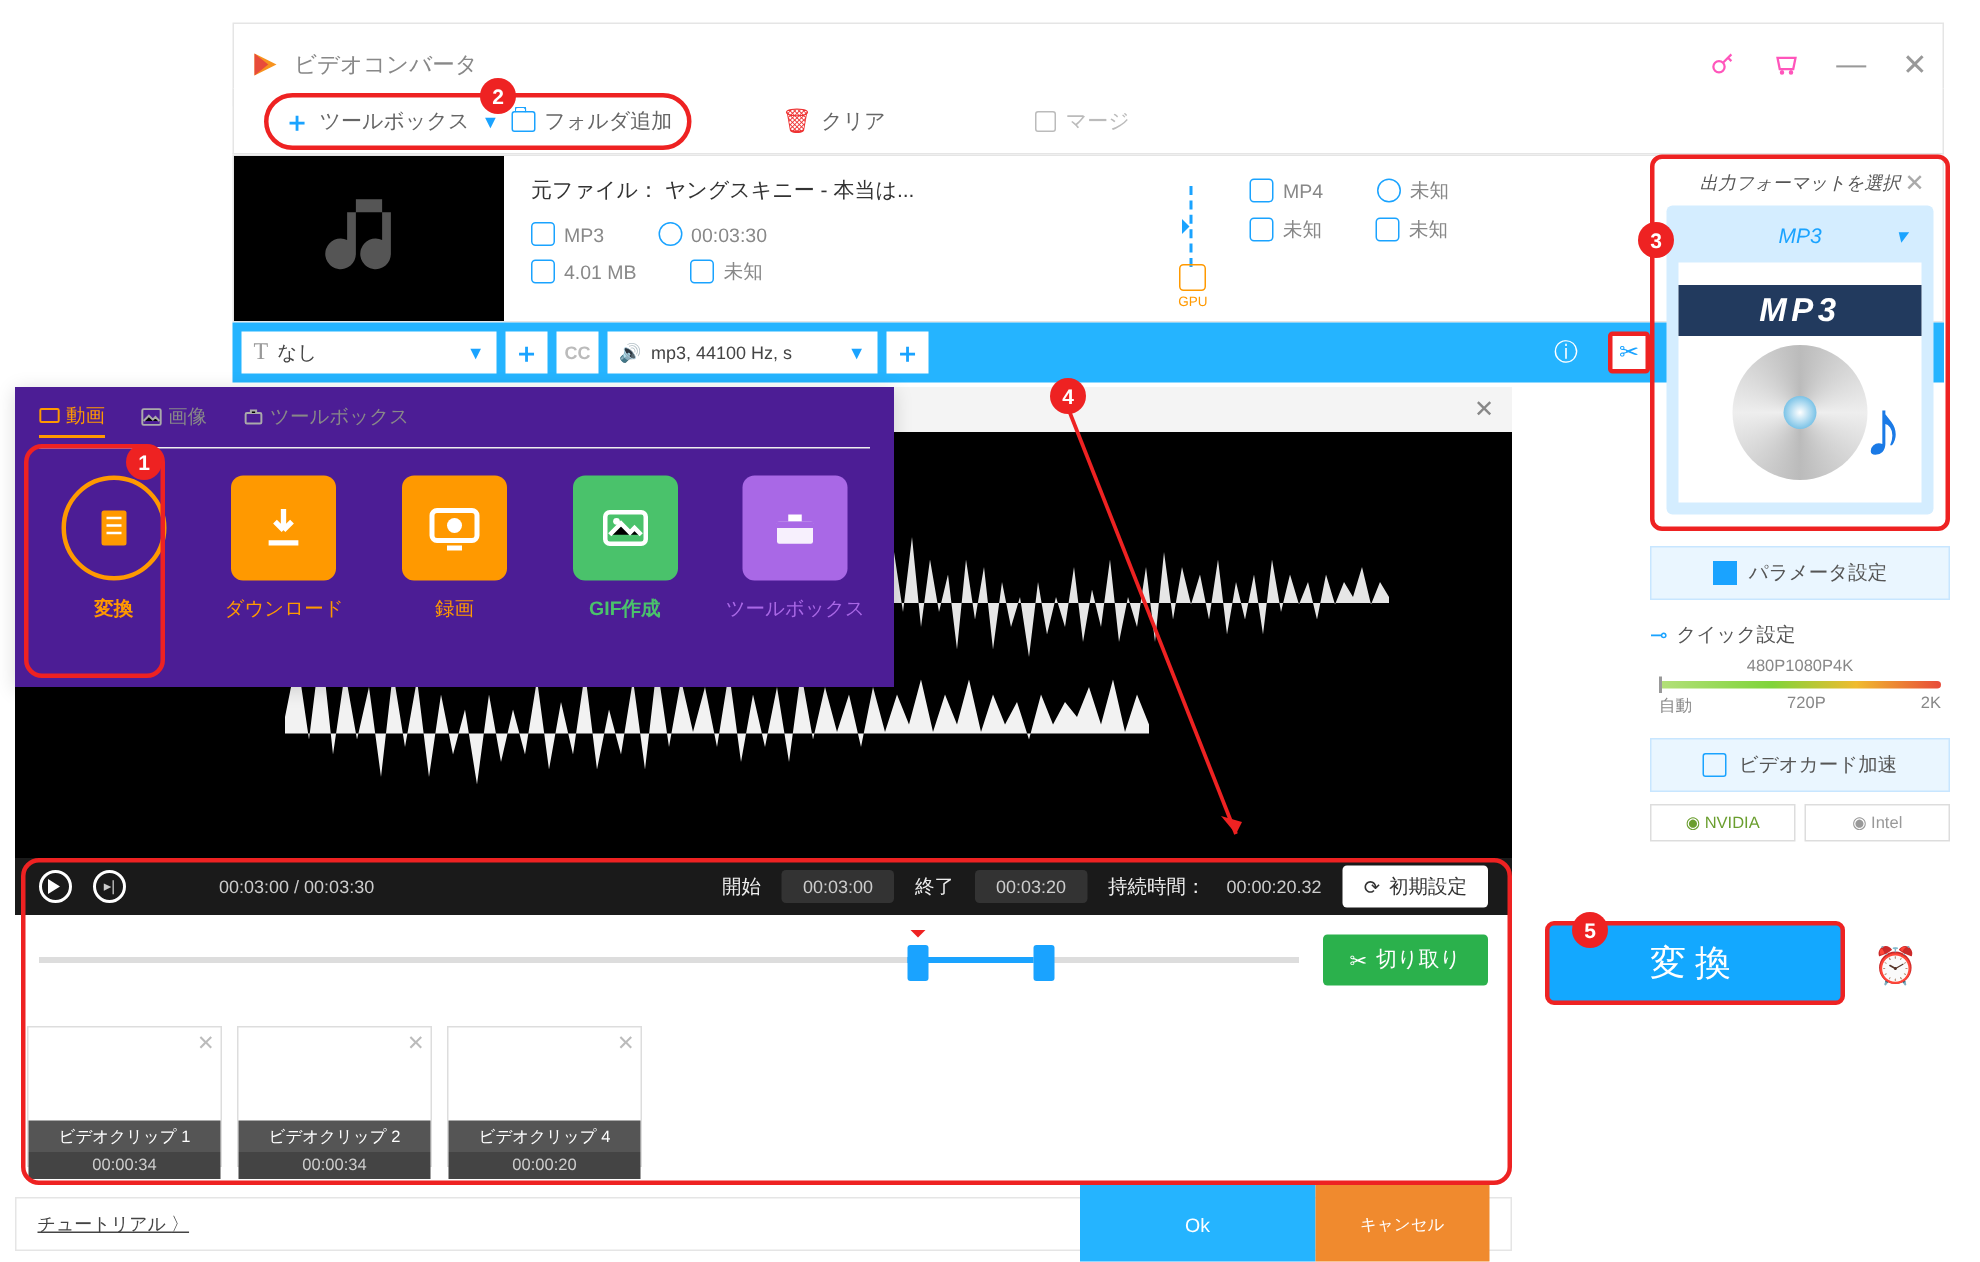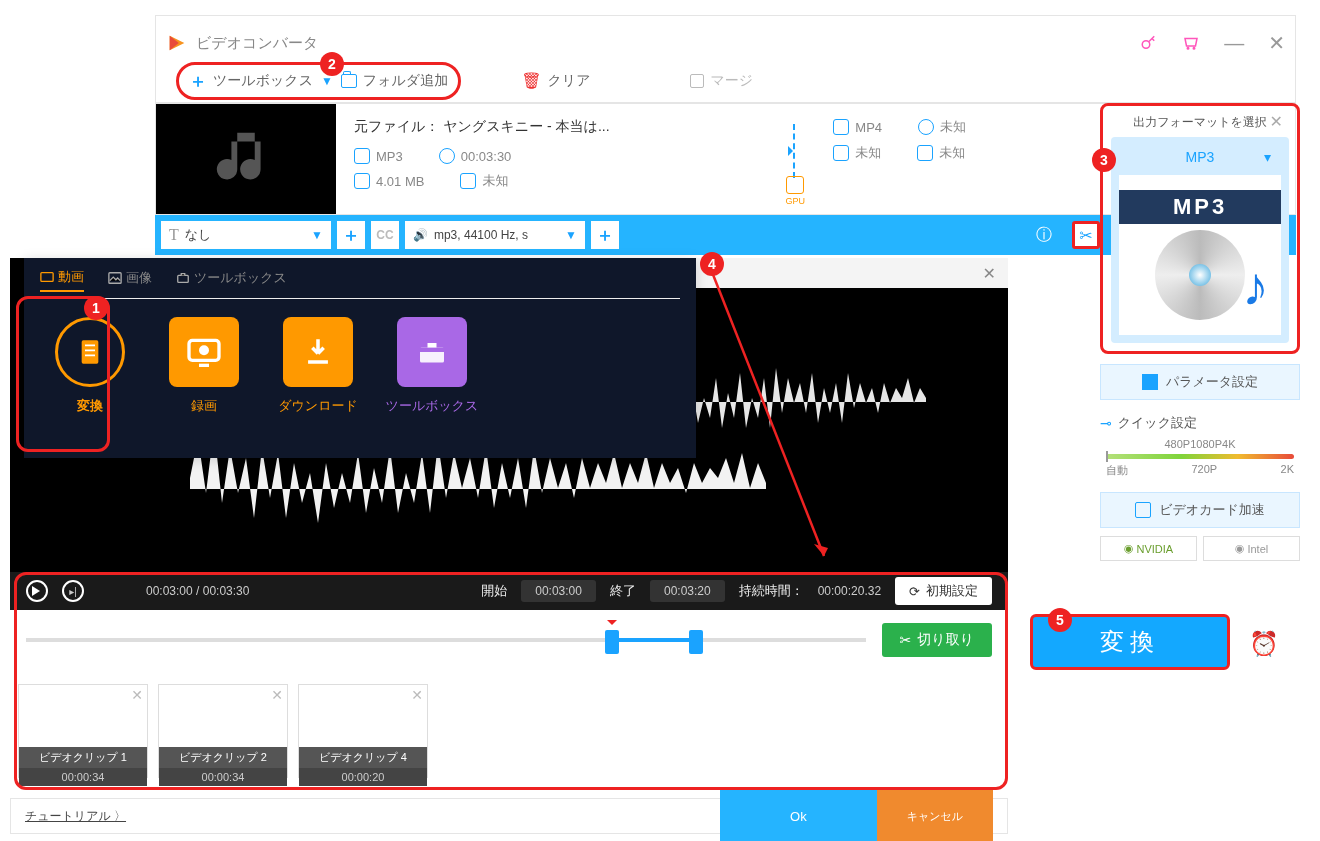--- a/index.html
+++ b/index.html
@@ -48,21 +48,21 @@
   .subtitle-sel .t{color:#999;font-family:serif;font-size:16px;}
   .caret-blue{color:#1aa3ff;font-size:12px;margin-left:auto;}
   .sq-btn{width:28px;height:28px;background:#fff;display:flex;align-items:center;justify-content:center;color:#1aa3ff;font-size:18px;font-weight:bold;}
   .cc-btn{color:#bbb;font-size:12px;font-weight:bold;}
   .audio-sel{background:#fff;height:28px;display:flex;align-items:center;padding:0 8px;width:180px;font-size:12px;color:#444;gap:6px;}
   .tool-icons{margin-left:auto;display:flex;gap:18px;color:#fff;align-items:center;}
   .tool-ic{width:20px;height:20px;display:flex;align-items:center;justify-content:center;}
   .cut-highlight{background:#fff;color:#1aa3ff;border-radius:3px;width:28px;height:28px;border:3px solid #e22;}
 
   
-  .modetabs { position:absolute; left:24px; top:258px; width:672px; height:200px; background:#0f172a; box-shadow:0 2px 12px rgba(0,0,0,.15); padding:10px 16px;}
+  .modetabs { position:absolute; left:10px; top:258px; width:586px; height:200px; background:#4c1d95; box-shadow:0 2px 12px rgba(0,0,0,.15); padding:10px 16px;}
   .tabhdr{display:flex;gap:24px;font-size:13px;color:#888;border-bottom:1px solid #eee;padding-bottom:6px;}
   .tabhdr .tab{display:flex;align-items:center;gap:4px;padding-bottom:4px;}
   .tabhdr .tab.active{color:#f90;border-bottom:2px solid #f90;}
   .tab-ic{width:14px;height:14px;}
   .modes{display:flex;gap:14px;margin-top:18px;}
   .mode{width:100px;text-align:center;cursor:pointer;}
   .mode-box{width:70px;height:70px;margin:0 auto 10px;border-radius:8px;display:flex;align-items:center;justify-content:center;color:#fff;}
   .mode-label{font-size:13px;}
   .m-convert .mode-box{background:none;border:3px solid #f90;border-radius:50%;position:relative;}
   .m-convert .mode-label{color:#f90;font-weight:bold;}
@@ -108,21 +108,21 @@
   .clip-time{background:#444;color:#ccc;font-size:11px;text-align:center;padding:3px 0;}
 
   
   .bottombar{position:absolute;left:10px;top:798px;width:998px;height:36px;background:#fff;border:1px solid #e5e5e5;display:flex;align-items:center;padding:0 14px;}
   .tutorial{font-size:12px;color:#444;text-decoration:underline;}
   .ok-btn{margin-left:auto;background:#25b4ff;color:#fff;padding:20px 70px;font-size:13px;}
   .cancel-btn{background:#f08a2e;color:#fff;padding:20px 30px;font-size:11px;}
 
   
   .rightpanel{position:absolute;left:1100px;top:103px;width:200px;}
-  .fmt-box{border:3px solid #e22;border-radius:8px;padding:8px;}
+  .fmt-box{border:3px solid #e22;border-radius:8px;padding:8px;font-style:italic;}
   .fmt-title{font-size:12px;color:#555;text-align:center;margin-bottom:6px;}
   .fmt-sel{background:#d4edff;padding:8px;border-radius:4px;}
   .fmt-drop{background:#d4edff;text-align:center;color:#1aa3ff;padding:4px 0;font-size:14px;position:relative;}
   .fmt-drop::after{content:"▾";position:absolute;right:10px;color:#1aa3ff;}
   .fmt-img{background:#fff;height:160px;margin-top:6px;display:flex;flex-direction:column;align-items:center;justify-content:center;position:relative;}
   .mp3-bar{background:#223a5e;color:#fff;font-size:22px;font-weight:bold;padding:4px 0;width:100%;text-align:center;letter-spacing:3px;}
   .disc{width:90px;height:90px;border-radius:50%;background:conic-gradient(#bbb,#eee,#bbb,#eee,#bbb);position:relative;margin-top:6px;}
   .disc::after{content:"";position:absolute;inset:34px;border-radius:50%;background:radial-gradient(#fff,#4ad);}
   .note-blue{position:absolute;right:12px;bottom:18px;color:#1a7ae6;font-size:54px;}
 
@@ -321,37 +321,47 @@
   <div class="modes">
     <div class="mode m-convert">
       <div class="mode-box">
           <svg width="40" height="40" viewBox="0 0 24 24">
             <rect x="7" y="5" width="10" height="14" rx="1" fill="#f90"></rect>
             <path fill="#fff" d="M9 8h6M9 11h6M9 14h6" stroke="#fff"></path>
           </svg>
         </div>
       <div class="mode-label">変換</div>
     </div>
+    <div class="mode m-download">
+      <div class="mode-box">
+          <svg width="34" height="34" viewBox="0 0 24 24">
+            <path fill="#fff" d="M12 3v10m0 0l-4-4m4 4l4-4M5 19h14" stroke="#fff" stroke-width="2.5"></path>
+          </svg>
+        </div>
+      <div class="mode-label">ダウンロード</div>
+    </div>
     <div class="mode m-record">
       <div class="mode-box">
           <svg width="40" height="40" viewBox="0 0 24 24">
             <rect x="3" y="5" width="18" height="12" rx="2" fill="none" stroke="#fff" stroke-width="2"></rect>
             <circle cx="12" cy="11" r="3" fill="#fff"></circle>
             <path stroke="#fff" stroke-width="2" d="M9 20h6"></path>
           </svg>
         </div>
       <div class="mode-label">録画</div>
     </div>
-    <div class="mode m-download">
+    <div class="mode m-gif">
       <div class="mode-box">
-          <svg width="34" height="34" viewBox="0 0 24 24">
-            <path fill="#fff" d="M12 3v10m0 0l-4-4m4 4l4-4M5 19h14" stroke="#fff" stroke-width="2.5"></path>
+          <svg width="36" height="36" viewBox="0 0 24 24">
+            <rect x="3" y="5" width="18" height="14" rx="2" fill="none" stroke="#fff" stroke-width="2"></rect>
+            <path stroke="#fff" stroke-width="2" d="M5 15l5-5 4 4 2-2 3 3"></path>
+            <circle cx="8" cy="9" r="1.5" fill="#fff"></circle>
           </svg>
         </div>
-      <div class="mode-label">ダウンロード</div>
+      <div class="mode-label">GIF作成</div>
     </div>
     <div class="mode m-tool">
       <div class="mode-box">
           <svg width="36" height="36" viewBox="0 0 24 24">
             <rect x="4" y="9" width="16" height="10" rx="1" fill="#fff" opacity=".9"></rect>
             <rect x="4" y="9" width="16" height="3" fill="#a968e6"></rect>
             <path fill="#fff" d="M9 9V6h6v3"></path>
           </svg>
         </div>
       <div class="mode-label">ツールボックス</div>

